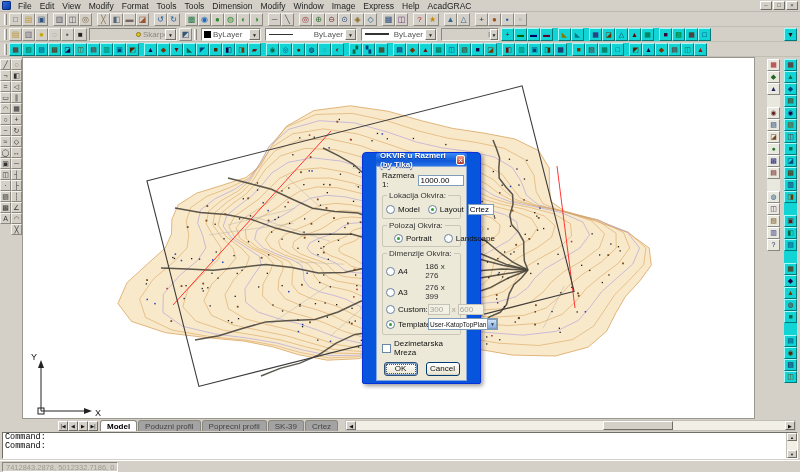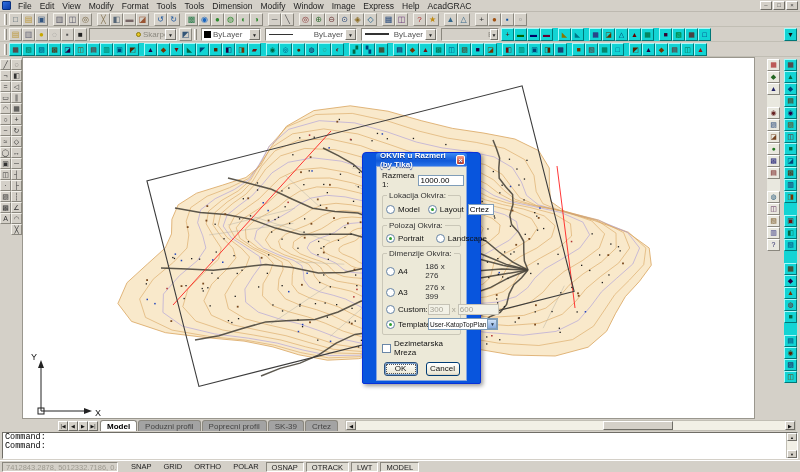--- a/index.html
+++ b/index.html
@@ -798,21 +798,21 @@
         <div class="row" style="margin:1px 0 0">
           <span class="radio"></span>
           <span>Model</span>
           <span class="radio sel" style="margin-left:8px"></span>
           <span>Layout</span>
           <input class="xp-input" style="width: 26px; margin-left: 4px;" value="Crtez">
         </div>
       </div>
       <div class="grp">
         <span class="cap">Polozaj Okvira:</span>
-        <div class="row" style="margin:1px 0 0">
+        <div class="row" style="margin:1px 8px 0">
           <span class="radio sel"></span>
           <span>Portrait</span>
           <span class="radio" style="margin-left:12px"></span>
           <span>Landscape</span>
         </div>
       </div>
       <div class="grp">
         <span class="cap">Dimenzije Okvira:</span>
         <div class="row" style="margin:1px 0 3px">
           <span class="radio"></span>
@@ -822,21 +822,21 @@
         <div class="row" style="margin-bottom:3px">
           <span class="radio"></span>
           <span style="width:30px">A3</span>
           <span class="vlabel">276 x 399</span>
         </div>
         <div class="row" style="margin-bottom:3px">
           <span class="radio"></span>
           <span style="width:30px">Custom:</span>
           <input class="xp-input" style="width: 22px;" disabled="" value="300">
           <span style="margin:0 2px;color:#a5a295">x</span>
-          <input class="xp-input" style="width: 41px;" disabled="" value="600">
+          <input class="xp-input" style="width: 26px;" disabled="" value="600">
         </div>
         <div class="row" style="margin-bottom:1px">
           <span class="radio sel"></span>
           <span style="width:30px">Template:</span>
           <div class="ddown">
             <span class="dtext">User-KatopTopPlan</span>
             <span class="darr">▼</span>
           </div>
         </div>
       </div>
@@ -883,26 +883,15 @@
         </div>
       <div class="vscroll">
         <span>▲</span>
         <span class="dn">▼</span>
       </div>
     </div>
   </div>
 
   <div class="status">
     <div class="coords">7412843.2878, 5012332.7186, 0.0000</div>
-    <div style="display:flex">
-
-    <span class="stbtn">SNAP</span>
-        <span class="stbtn">GRID</span>
-        <span class="stbtn">ORTHO</span>
-        <span class="stbtn">POLAR</span>
-        <span class="stbtn on">OSNAP</span>
-        <span class="stbtn on">OTRACK</span>
-        <span class="stbtn on">LWT</span>
-        <span class="stbtn on">MODEL</span>
-      </div>
   </div>
 
 </div>
 
 </body></html>

